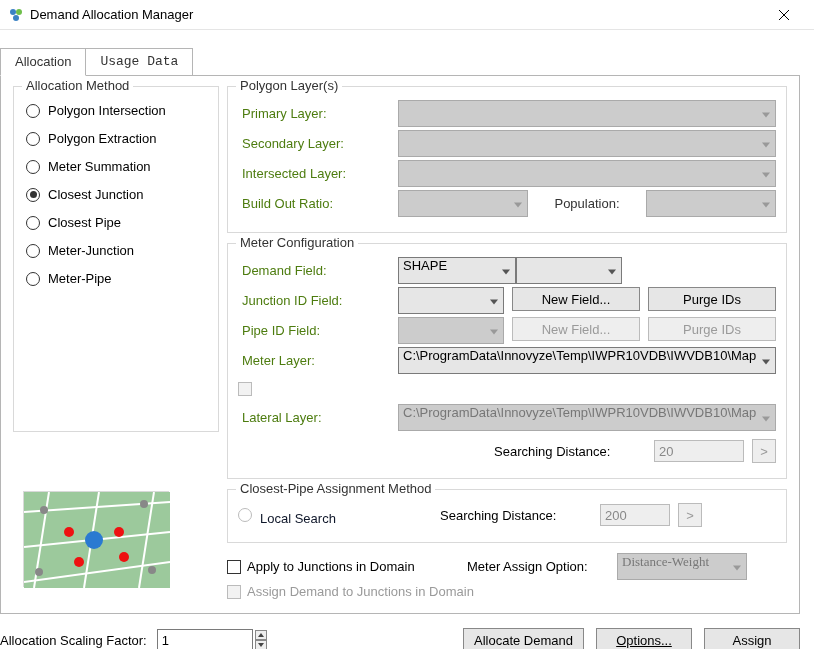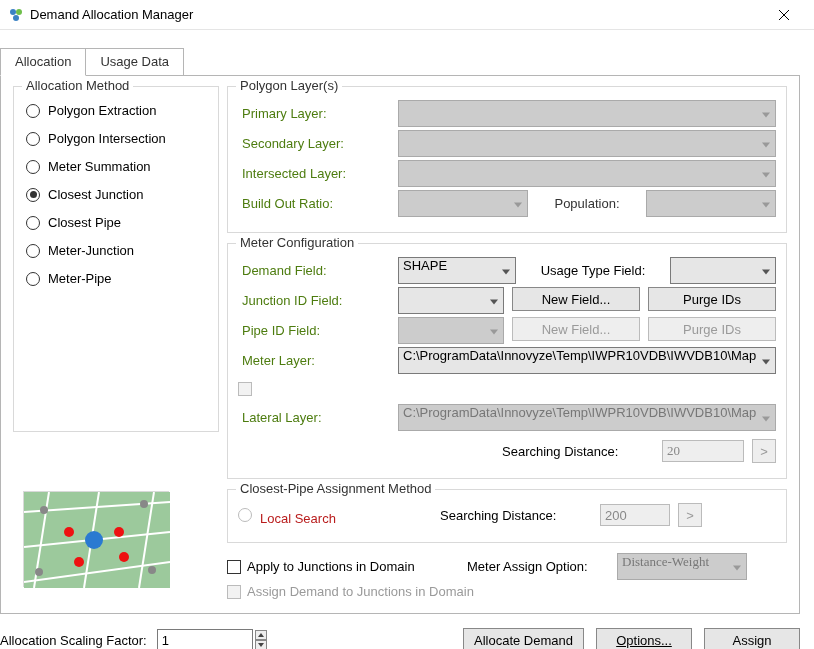--- a/index.html
+++ b/index.html
@@ -20,21 +20,21 @@
   .tab {
     padding: 5px 14px 6px 14px;
     border: 1px solid #b5b5b5;
     border-bottom: none;
     background: #fff;
     color: #333;
     cursor: default;
     margin-right: -1px;
   }
   .tab.active { background: #fff; border-bottom: 1px solid #fff; position: relative; z-index: 2; }
-  .tab.inactive { background:#fff; color:#333; border-top-color:#b5b5b5; }
+  .tab.inactive { background:#fff; color:#333; border-top-color:#b5b5b5;font-family:Liberation Mono, monospace; }
   .tab.inactive { border-bottom:1px solid #b5b5b5; }
   .tab-body {
     border: 1px solid #b5b5b5;
     margin-top: -1px;
     padding: 10px 12px 14px 12px;
     position: relative;
   }
 
   
   .cols { display: flex; }
@@ -159,25 +159,25 @@
   <div class="tab-body">
 
     <div class="cols">
 
       <div class="left">
         <div class="gbox" style="height:346px;">
           <span class="legend">Allocation Method</span>
           <div id="alloc-options">
               <div class="radio-row">
                 <span class="radio"></span>
+                <span class="radio-label">Polygon Intersection</span>
+              </div>
+              <div class="radio-row">
+                <span class="radio"></span>
                 <span class="radio-label">Polygon Extraction</span>
-              </div>
-              <div class="radio-row">
-                <span class="radio"></span>
-                <span class="radio-label">Polygon Intersection</span>
               </div>
               <div class="radio-row">
                 <span class="radio"></span>
                 <span class="radio-label">Meter Summation</span>
               </div>
               <div class="radio-row">
                 <span class="radio checked"></span>
                 <span class="radio-label">Closest Junction</span>
               </div>
               <div class="radio-row">
@@ -255,21 +255,20 @@
         </div>
 
         <div class="gbox meter-grid">
           <span class="legend">Meter Configuration</span>
 
           <div class="row">
             <span class="lbl">Demand Field:</span>
             <div class="selwrap" style="width:118px;">
               <div class="sel" style="background:#e6e6e6;">SHAPE</div>
             </div>
-            <span style="flex:1; text-align:center;">Usage Type Field:</span>
             <div class="selwrap" style="width:106px;">
                 <div class="sel" style="background:#e6e6e6;"></div>
               </div>
           </div>
 
           <div class="row">
             <span class="lbl">Junction ID Field:</span>
             <div class="pair3">
               <div class="selwrap">
                   <div class="sel" style="background:#e6e6e6;"></div>
@@ -304,31 +303,31 @@
           <div class="row">
             <span class="lbl">Lateral Layer:</span>
             <div class="ctl selwrap disabled">
               <div class="sel disabled" style="overflow:hidden; white-space:nowrap;">C:\ProgramData\Innovyze\Temp\IWPR10VDB\IWVDB10\Map</div>
             </div>
           </div>
 
           <div class="row" style="margin-top:8px;">
             <span style="flex:1;"></span>
             <span style="width:160px; text-align:left;">Searching Distance:</span>
-            <input type="text" class="txt disabled" style="width: 82px; font-family: Liberation Serif, serif;" disabled="" value="20">
+            <input type="text" class="txt disabled" style="width: 90px;" disabled="" value="20">
             <span style="width:8px;"></span>
             <div class="btn sq disabled">&gt;</div>
           </div>
         </div>
 
         <div class="gbox">
           <span class="legend">Closest-Pipe Assignment Method</span>
           <div class="row">
             <span class="radio" style="border-color:#bbb;"></span>
-            <span style="color:#b91c1c; width:180px;margin-top:6px;">Local Search</span>
+            <span style="color:#0f172a; width:180px;margin-top:6px;">Local Search</span>
             <span style="width:160px;">Searching Distance:</span>
             <input type="text" class="txt disabled" style="width: 70px;" disabled="" value="200">
             <span style="width:8px;"></span>
             <div class="btn sq disabled">&gt;</div>
           </div>
         </div>
 
         <div class="assign">
           <span class="chk"></span>
           <span class="lbl-text" style="width:220px;">Apply to Junctions in Domain</span>

